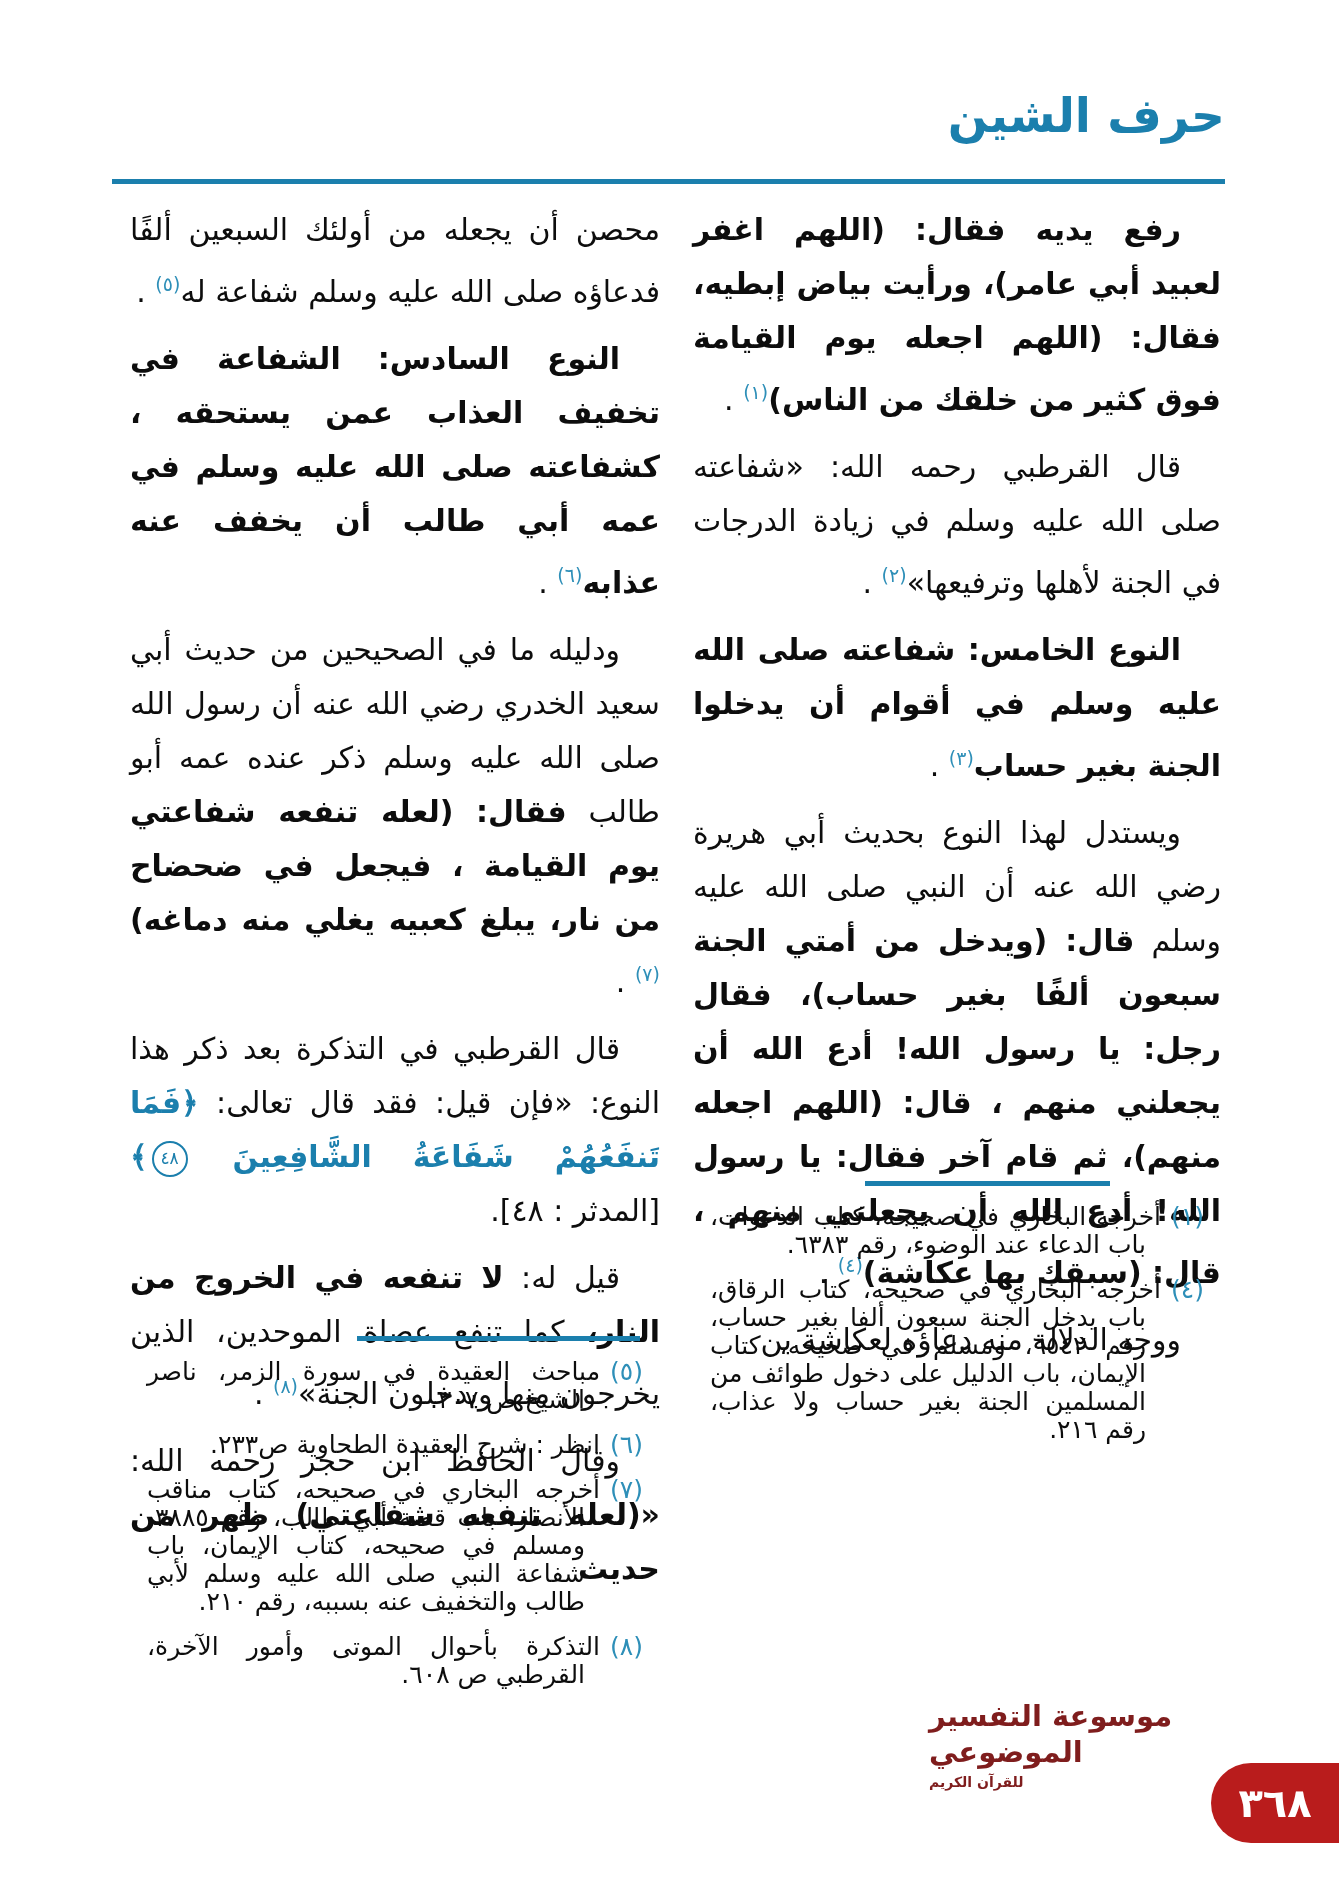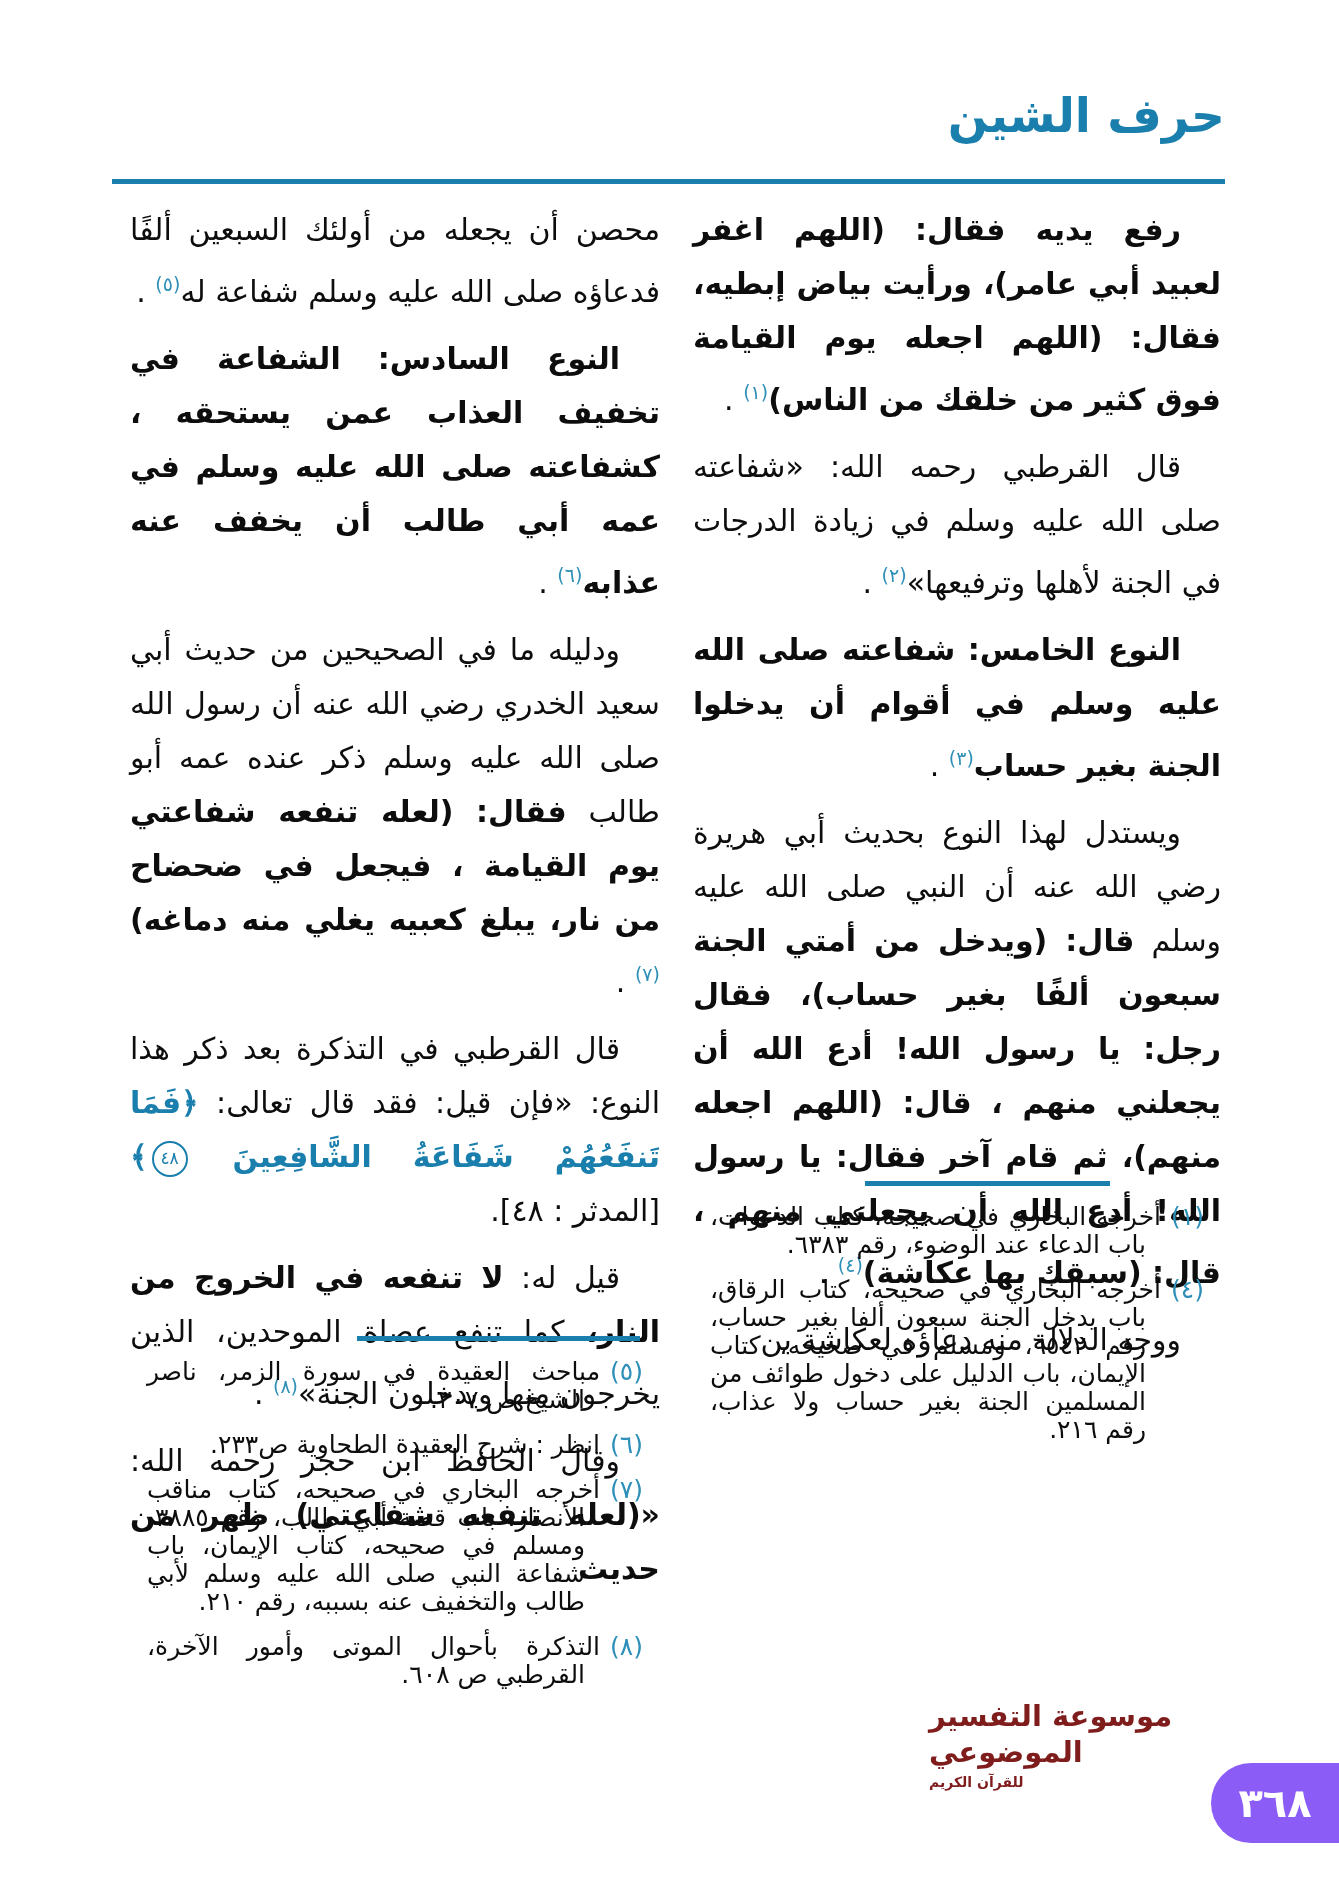--- a/index.html
+++ b/index.html
@@ -98,21 +98,21 @@
     color: #7f1d1d;
   }
   .logo-main { font-size: 29px; font-weight: 700; line-height: 1.25; }
   .logo-sub  { font-size: 14px; font-weight: 700; margin-top: 3px; }
   .page-badge {
     position: absolute;
     top: 1763px;
     right: 0;
     width: 128px;
     height: 80px;
-    background: #8b5cf6;
+    background: #b91c1c;
     border-radius: 44px 0 0 44px;
     color: #ffffff;
     font-size: 40px;
     line-height: 80px;
     text-align: center;
     font-weight: 700;
   }
 </style>
 </head>
 <body>

